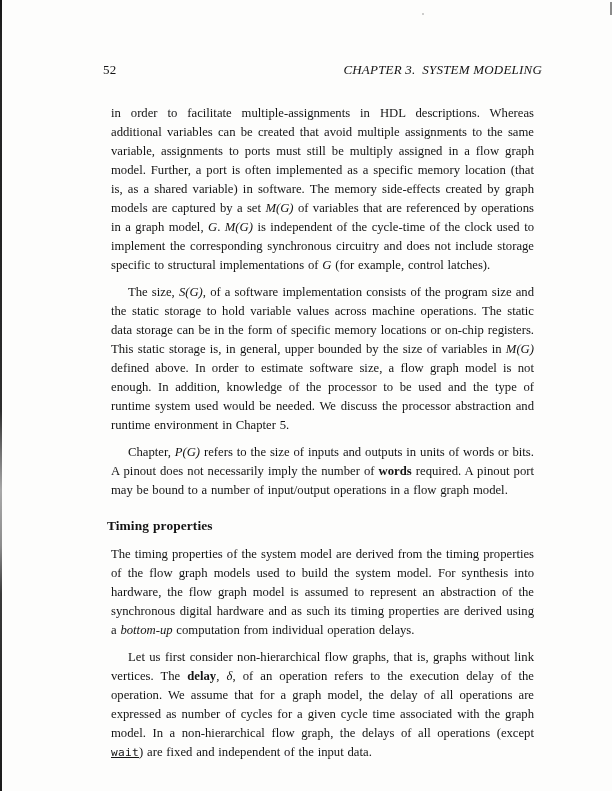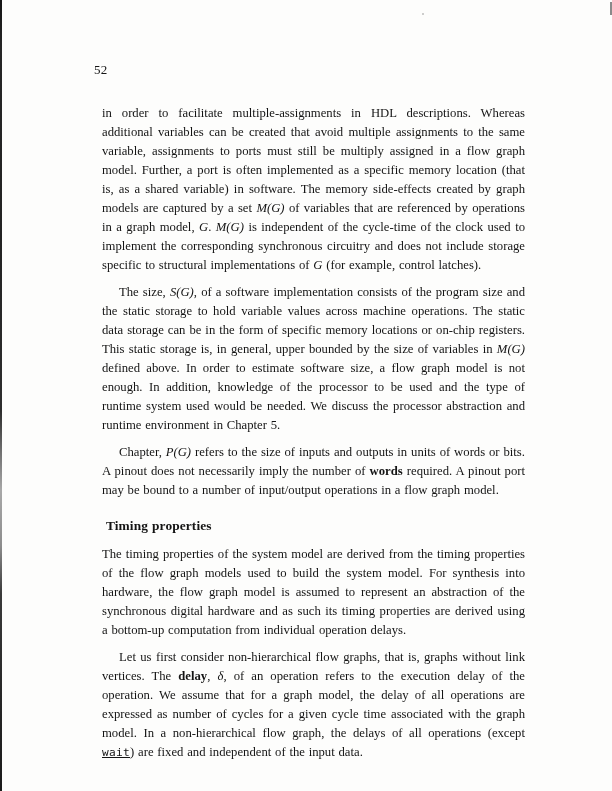--- a/index.html
+++ b/index.html
@@ -34,21 +34,21 @@
   }
   .speck {
     position: absolute;
     left: 422px; top: 13px;
     width: 2px; height: 2px;
     background: #bdbdbd;
     border-radius: 50%;
   }
   .content {
     position: absolute;
-    left: 94px;
+    left: 103px;
     top: 62px;
     width: 439px;
   }
   .running-header {
     display: flex;
     justify-content: space-between;
     align-items: baseline;
     font-size: 13px;
     line-height: 16px;
   }
@@ -69,47 +69,48 @@
   }
   .body-text p {
     margin: 8px;
   }
   .indent {
     text-indent: 17px;
   }
   .section-heading {
     font-size: 13.4px;
     font-weight: bold;
-    margin: 16px 0 10px 12px;
+    margin: 16px 0 10px 4px;
     text-align: left;
     letter-spacing: 0.1px;
   }
   .run-math { font-style: italic; }
   .run-bold { font-weight: bold; }
-  .run-italic { }
+  .run-italic { font-style: italic; }
   .run-mono {
     font-family: "DejaVu Sans Mono", "Liberation Mono", monospace;
     font-size: 0.88em;
     letter-spacing: 0.3px;
     text-decoration: underline;
   }
 </style>
 </head>
 <body>
 
 <div class="page">
 
   <div class="left-edge-line"></div>
   <div class="top-right-mark"></div>
   <div class="speck"></div>
 
   <div class="content">
 
     <div class="running-header">
       <span class="page-number">52</span>
+      <span class="chapter-title">CHAPTER 3.&nbsp; SYSTEM MODELING</span>
     </div>
 
     <div class="body-text">
       <p><span>in order to facilitate multiple-assignments in HDL descriptions. Whereas additional variables can be created that avoid multiple assignments to the same variable, assignments to ports must still be multiply assigned in a flow graph model. Further, a port is often implemented as a specific memory location (that is, as a shared variable) in software. The memory side-effects created by graph models are captured by a set </span><span class="run-math">M(G)</span><span> of variables that are referenced by operations in a graph model, </span><span class="run-math">G</span><span>. </span><span class="run-math">M(G)</span><span> is independent of the cycle-time of the clock used to implement the corresponding synchronous circuitry and does not include storage specific to structural implementations of </span><span class="run-math">G</span><span> (for example, control latches).</span></p>
       <p class="indent"><span>The size, </span><span class="run-math">S(G)</span><span>, of a software implementation consists of the program size and the static storage to hold variable values across machine operations. The static data storage can be in the form of specific memory locations or on-chip registers. This static storage is, in general, upper bounded by the size of variables in </span><span class="run-math">M(G)</span><span> defined above. In order to estimate software size, a flow graph model is not enough. In addition, knowledge of the processor to be used and the type of runtime system used would be needed. We discuss the processor abstraction and runtime environment in Chapter 5.</span></p>
       <p class="indent"><span>Chapter, </span><span class="run-math">P(G)</span><span> refers to the size of inputs and outputs in units of words or bits. A pinout does not necessarily imply the number of </span><span class="run-bold">words</span><span> required. A pinout port may be bound to a number of input/output operations in a flow graph model.</span></p>
       <div class="section-heading">Timing properties</div>
       <p><span>The timing properties of the system model are derived from the timing properties of the flow graph models used to build the system model. For synthesis into hardware, the flow graph model is assumed to represent an abstraction of the synchronous digital hardware and as such its timing properties are derived using a </span><span class="run-italic">bottom-up</span><span> computation from individual operation delays.</span></p>
       <p class="indent"><span>Let us first consider non-hierarchical flow graphs, that is, graphs without link vertices. The </span><span class="run-bold">delay</span><span>, </span><span class="run-math">δ</span><span>, of an operation refers to the execution delay of the operation. We assume that for a graph model, the delay of all operations are expressed as number of cycles for a given cycle time associated with the graph model. In a non-hierarchical flow graph, the delays of all operations (except </span><span class="run-mono">wait</span><span>) are fixed and independent of the input data.</span></p>
     </div>

